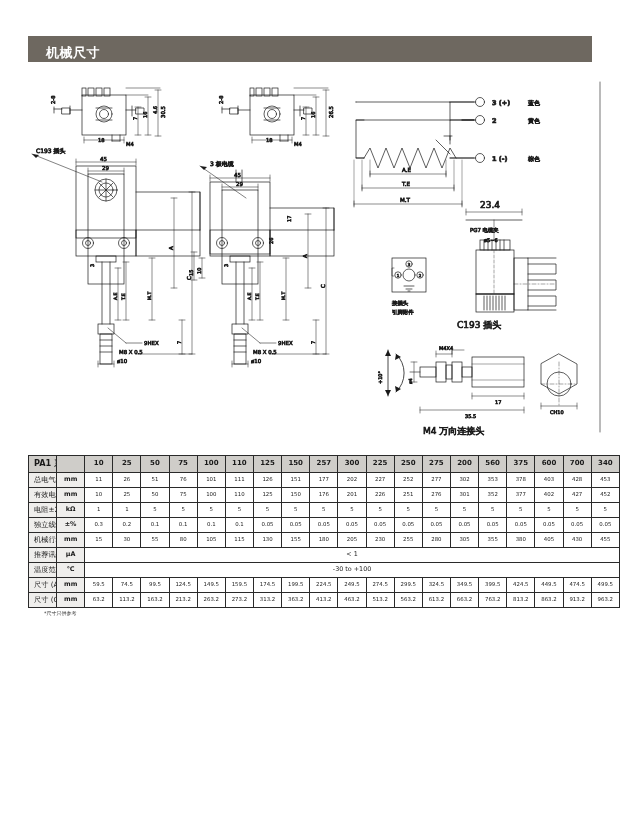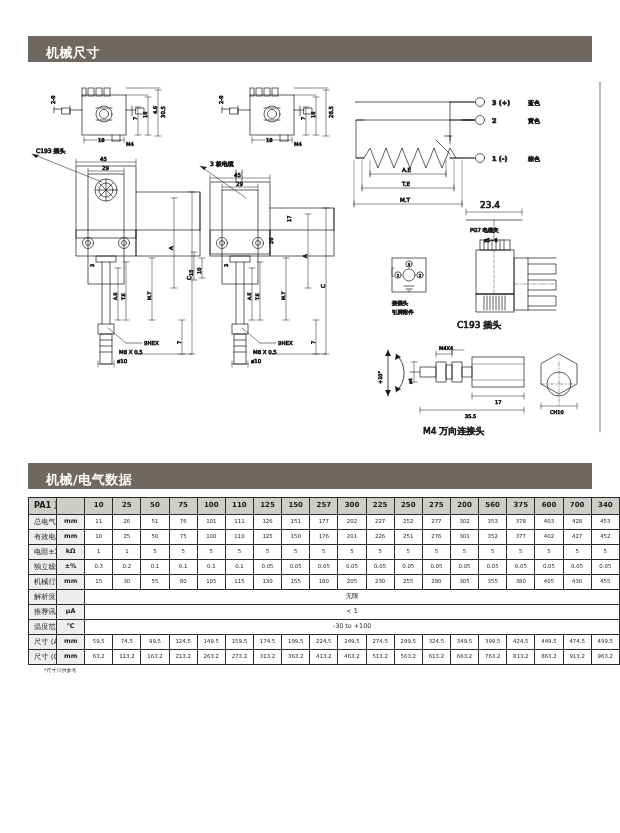--- a/index.html
+++ b/index.html
@@ -414,25 +414,20 @@
         <text x="368" y="322" font-size="5" fill="#1a1a1a" transform="rotate(-90 368 322)">+10°</text>
         <text x="398" y="322" font-size="4.4" fill="#1a1a1a" transform="rotate(-90 398 322)">ø4</text>
         <text x="536" y="352" font-size="5" fill="#1a1a1a">CH10</text>
         <text x="409" y="372" font-size="9" fill="#1a1a1a">M4 万向连接头</text>
 
         <path d="M586 20 v350" stroke-width="0.6"></path>
       </g>
     </svg>
   </div>
 
-  <div class="sec-bar-wrap">
-    <div class="sec-bar">
-      <span class="sec-title">机械/电气数据</span>
-    </div>
-  </div>
 
   <div class="tbl-wrap">
     <table class="spec">
       <tbody id="spec-body">
           <tr>
             <th class="hdr-lbl">PA1 系列</th>
             <th class="unit unit-hdr"></th>
             <th class="colhdr">10</th>
             <th class="colhdr">25</th>
             <th class="colhdr">50</th>
@@ -562,25 +557,20 @@
             <td class="val">255</td>
             <td class="val">280</td>
             <td class="val">305</td>
             <td class="val">355</td>
             <td class="val">380</td>
             <td class="val">405</td>
             <td class="val">430</td>
             <td class="val">455</td>
           </tr>
           <tr>
-            <td class="lbl">解析度</td>
-            <td class="unit"></td>
-            <td class="merged" colspan="19">无限</td>
-          </tr>
-          <tr>
             <td class="lbl">推荐讯号电流</td>
             <td class="unit">µA</td>
             <td class="merged" colspan="19">&lt; 1</td>
           </tr>
           <tr>
             <td class="lbl">温度范围</td>
             <td class="unit">℃</td>
             <td class="merged" colspan="19">-30 to +100</td>
           </tr>
           <tr>

